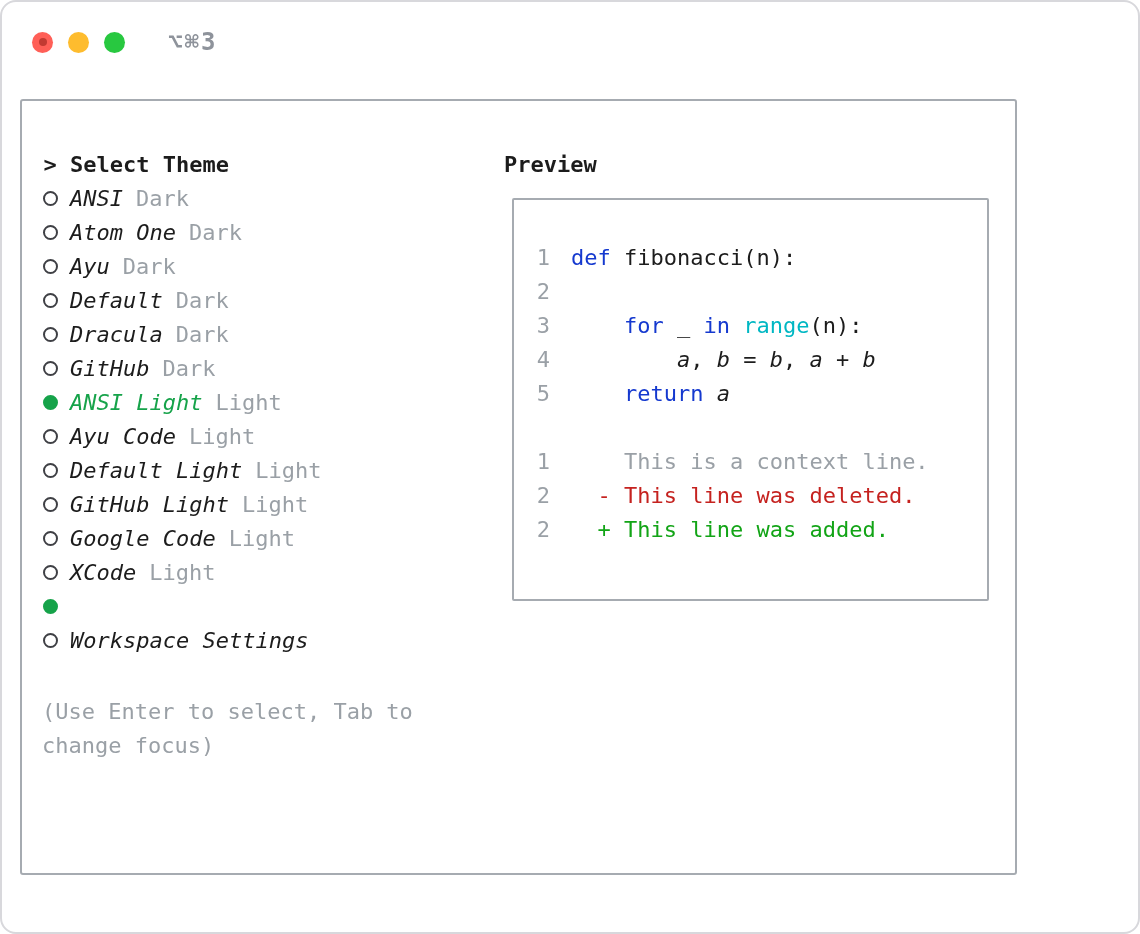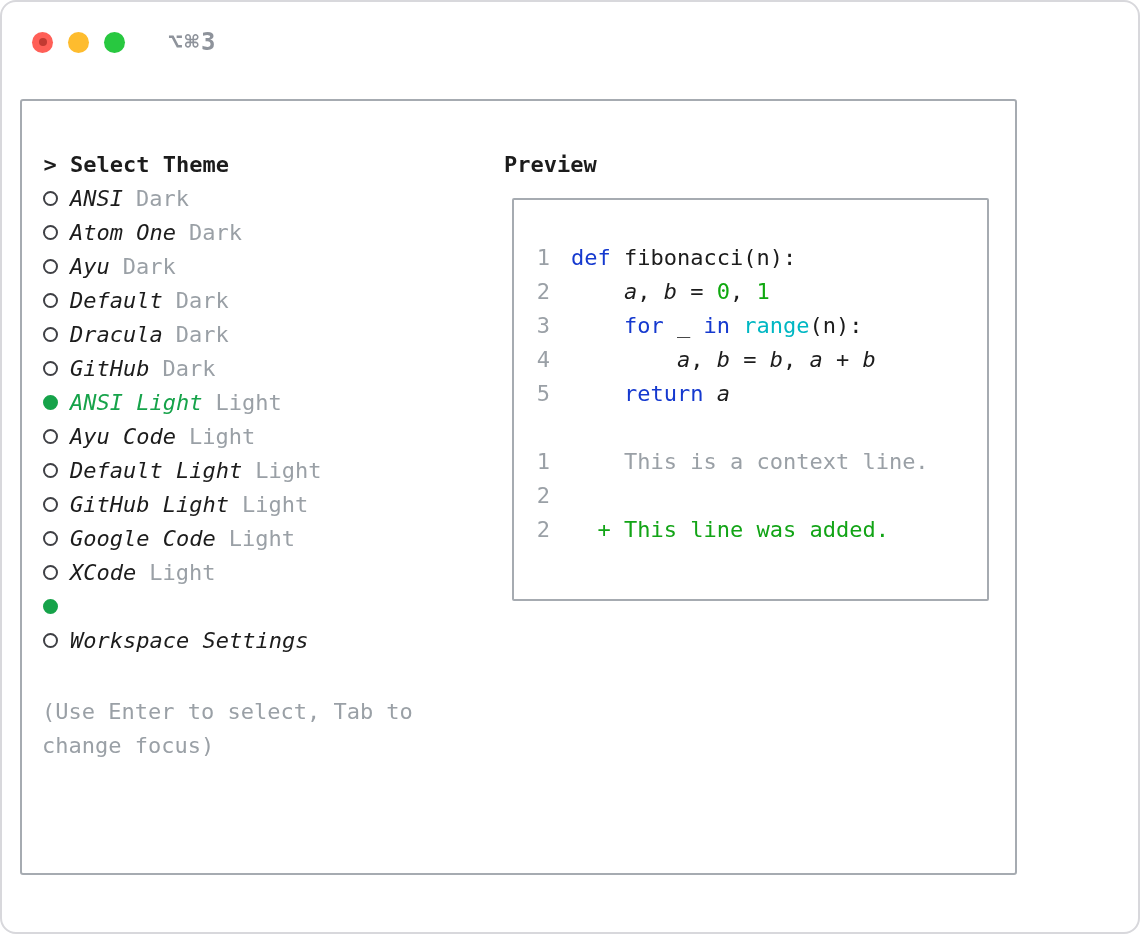--- a/index.html
+++ b/index.html
@@ -86,25 +86,25 @@
       <div class="hint">(Use Enter to select, Tab to change focus)</div>
     </div>
 
     <div class="right-col">
       <div class="row preview-title">
         <span class="title-text">Preview</span>
       </div>
       <div class="preview-box">
         <div>
             <div class="code-line"><span class="lnum">1</span><span><span class="tok-keyword">def</span><span class="tok-plain"> fibonacci(n):</span></span></div>
-            <div class="code-line"><span class="lnum">2</span><span><span class="tok-plain">    </span><span class="tok-variable">a</span><span class="tok-plain">, </span><span class="tok-variable">b</span><span class="tok-plain"> = </span><span class="tok-number">0</span><span class="tok-plain">, </span><span class="tok-number">1</span></span></div>
+            <div class="code-line"><span class="lnum">2</span></div>
             <div class="code-line"><span class="lnum">3</span><span><span class="tok-plain">    </span><span class="tok-keyword">for</span><span class="tok-plain"> _ </span><span class="tok-keyword">in</span><span class="tok-plain"> </span><span class="tok-builtin">range</span><span class="tok-plain">(n):</span></span></div>
             <div class="code-line"><span class="lnum">4</span><span><span class="tok-plain">        </span><span class="tok-variable">a</span><span class="tok-plain">, </span><span class="tok-variable">b</span><span class="tok-plain"> = </span><span class="tok-variable">b</span><span class="tok-plain">, </span><span class="tok-variable">a</span><span class="tok-plain"> + </span><span class="tok-variable">b</span></span></div>
             <div class="code-line"><span class="lnum">5</span><span><span class="tok-plain">    </span><span class="tok-keyword">return</span><span class="tok-plain"> </span><span class="tok-variable">a</span></span></div>
             <div class="code-line"><span class="lnum"></span><span></span></div>
             <div class="code-line"><span class="lnum">1</span><span><span class="tok-muted">    This is a context line.</span></span></div>
-            <div class="code-line"><span class="lnum">2</span></div>
+            <div class="code-line"><span class="lnum">2</span><span><span class="tok-deleted">  - This line was deleted.</span></span></div>
             <div class="code-line"><span class="lnum">2</span><span><span class="tok-added">  + This line was added.</span></span></div>
           </div>
       </div>
     </div>
   </div>
 </div>
 
 </body></html>

